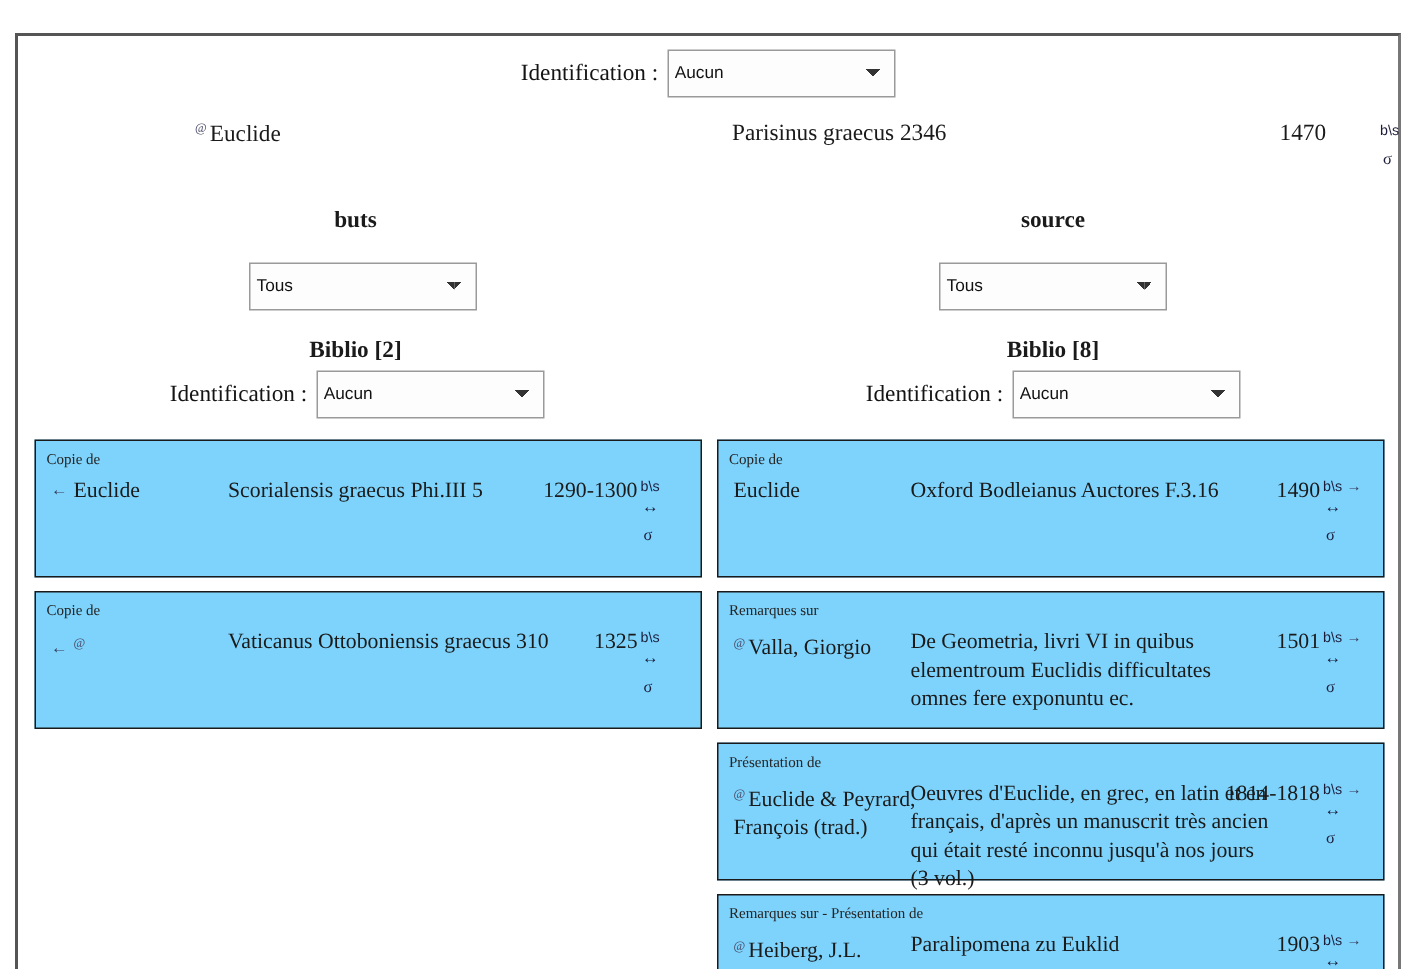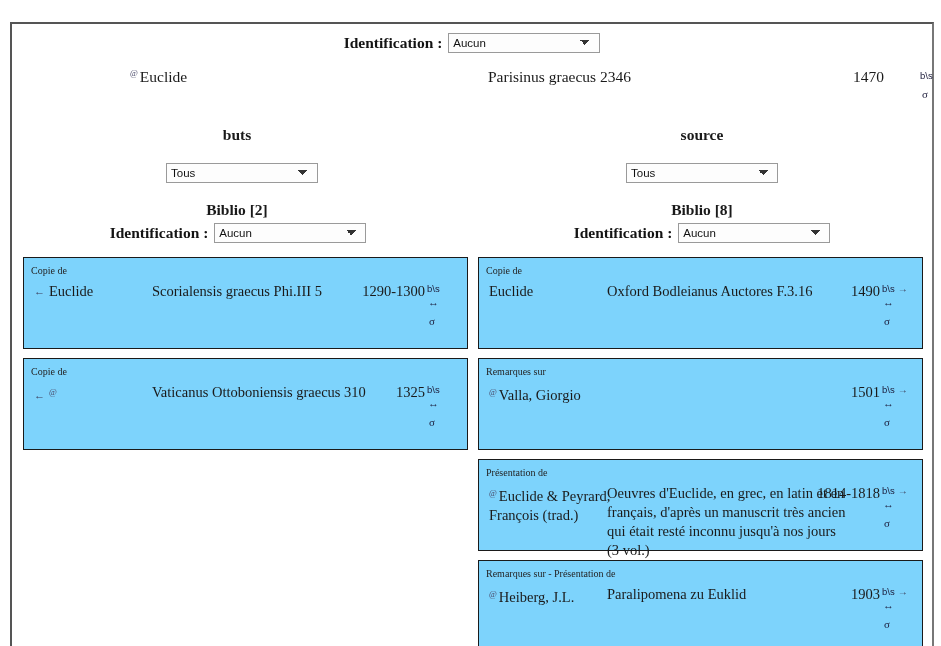--- a/index.html
+++ b/index.html
@@ -32,32 +32,31 @@
     display: flex;
     justify-content: center;
     align-items: center;
     gap: 6px;
     padding-top: 9px;
   }
   .ident-label {
     font-family: "Liberation Serif", serif;
     font-size: 15.5px;
     color: #141414;
-    font-weight: bold;
   }
 
   select.dd {
     font-family: "Liberation Sans", sans-serif;
     font-size: 11.5px;
     color: #111;
     background: #fdfdfd;
     border: 1px solid #9a9a9a;
     border-radius: 0;
     padding: 2px 4px;
-    height: 20px;
+    height: 32px;
     box-sizing: border-box;
     -webkit-appearance: none;
     appearance: none;
     background-image:
       linear-gradient(45deg, transparent 50%, #333 50%),
       linear-gradient(135deg, #333 50%, transparent 50%);
     background-position:
       calc(100% - 14px) calc(50% - 1px),
       calc(100% - 9px) calc(50% - 1px);
     background-size: 5px 5px, 5px 5px;
@@ -361,20 +360,21 @@
           </div>
         </div>
       </div>
 
       <div class="card">
         <div class="card-kind">Remarques sur</div>
         <div class="card-body">
           <div class="card-author">
             <span class="sq-ico">@</span><span>Valla, Giorgio</span>
           </div>
+          <div class="card-title">De Geometria, livri VI in quibus elementroum Euclidis difficultates omnes fere exponuntu ec.</div>
           <div class="card-date">1501</div>
           <div class="card-tools">
             <span class="tool-bs"><span>b\s</span><span class="tool-rarrow">→</span></span>
             <span class="tool-arrows">↔</span>
             <span class="tool-sig">σ</span>
           </div>
         </div>
       </div>
 
       <div class="card">

